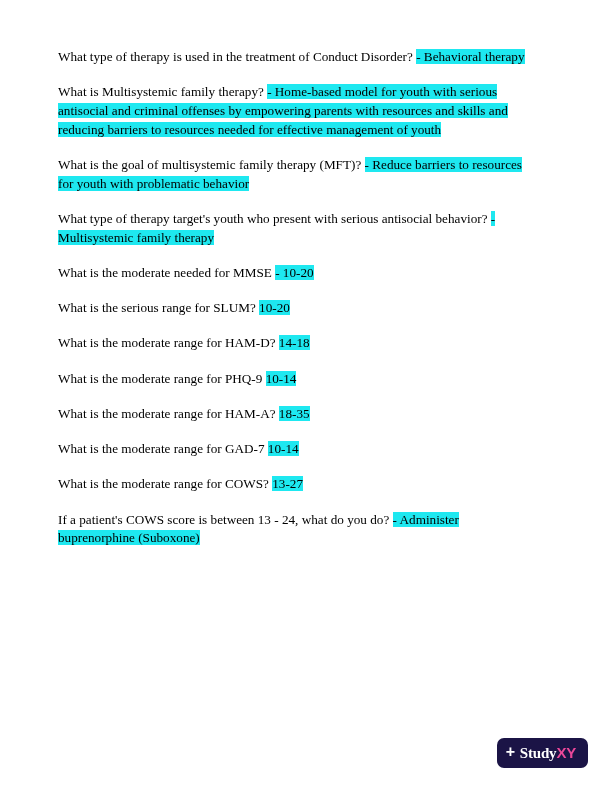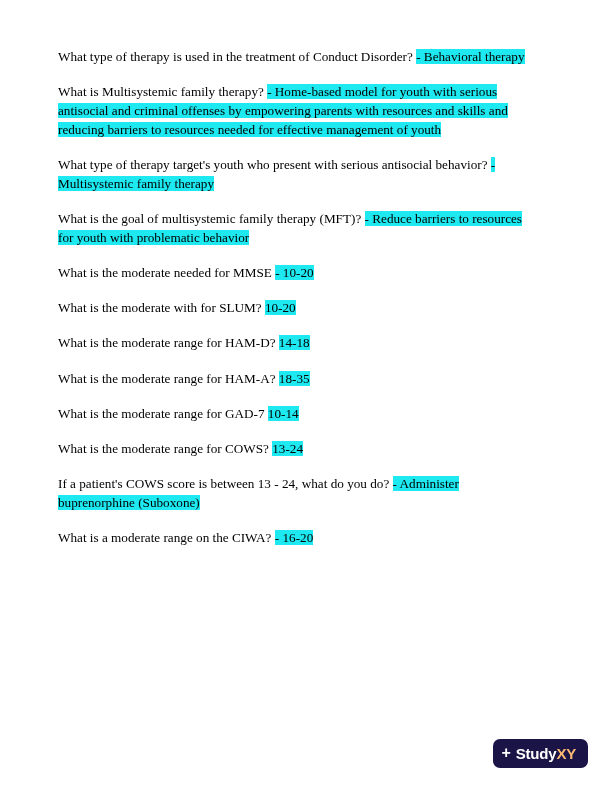--- a/index.html
+++ b/index.html
@@ -54,55 +54,55 @@
     font-weight: bold;
     letter-spacing: -0.2px;
   }
   .logo .plus {
     font-size: 16px;
     font-weight: bold;
     line-height: 1;
     display: inline-block;
     transform: translateY(-1px);
   }
-  .logo .study { color: #ffffff; }
-  .logo .xy { color: #fdba74; }
+  .logo .study { color: #ffffff; font-family: Liberation Serif, serif; }
+  .logo .xy { color: #ec4899; }
 </style>
 </head>
 <body>
 
 <div class="page">
 
   <p class="qa"><span>What type of therapy is used in the treatment of Conduct Disorder?</span> <span class="hl">- Behavioral therapy</span></p>
 
   <p class="qa"><span>What is Multisystemic family therapy?</span> <span class="hl">- Home-based model for youth with serious antisocial and criminal offenses by empowering parents with resources and skills and reducing barriers to resources needed for effective management of youth</span></p>
 
+  <p class="qa"><span>What is the goal of multisystemic family therapy (MFT)?</span> <span class="hl">- Reduce barriers to resources for youth with problematic behavior</span></p>
+
   <p class="qa"><span>What type of therapy target's youth who present with serious antisocial behavior?</span> <span class="hl">- Multisystemic family therapy</span></p>
-
-  <p class="qa"><span>What is the goal of multisystemic family therapy (MFT)?</span> <span class="hl">- Reduce barriers to resources for youth with problematic behavior</span></p>
 
   <p class="qa"><span>What is the moderate needed for MMSE</span> <span class="hl">- 10-20</span></p>
 
-  <p class="qa"><span>What is the moderate with for SLUM?</span> <span class="hl">10-20</span></p>
+  <p class="qa"><span>What is the serious range for SLUM?</span> <span class="hl">10-20</span></p>
 
   <p class="qa"><span>What is the moderate range for HAM-D?</span> <span class="hl">14-18</span></p>
 
+  <p class="qa"><span>What is the moderate range for PHQ-9</span> <span class="hl">10-14</span></p>
 
 
   <p class="qa"><span>What is the moderate range for HAM-A?</span> <span class="hl">18-35</span></p>
 
   <p class="qa"><span>What is the moderate range for GAD-7</span> <span class="hl">10-14</span></p>
 
-  <p class="qa"><span>What is the moderate range for COWS?</span> <span class="hl">13-24</span></p>
+  <p class="qa"><span>What is the moderate range for COWS?</span> <span class="hl">13-27</span></p>
 
 
   <p class="qa"><span>If a patient's COWS score is between 13 - 24, what do you do?</span> <span class="hl">- Administer buprenorphine (Suboxone)</span></p>
 
 
 
-  <p class="qa"><span>What is a moderate range on the CIWA?</span> <span class="hl">- 16-20</span></p>
 
 </div>
 
 <div class="logo">
   <span class="plus">+</span>
   <span><span class="study">Study</span><span class="xy">XY</span></span>
 </div>
 
 </body></html>

